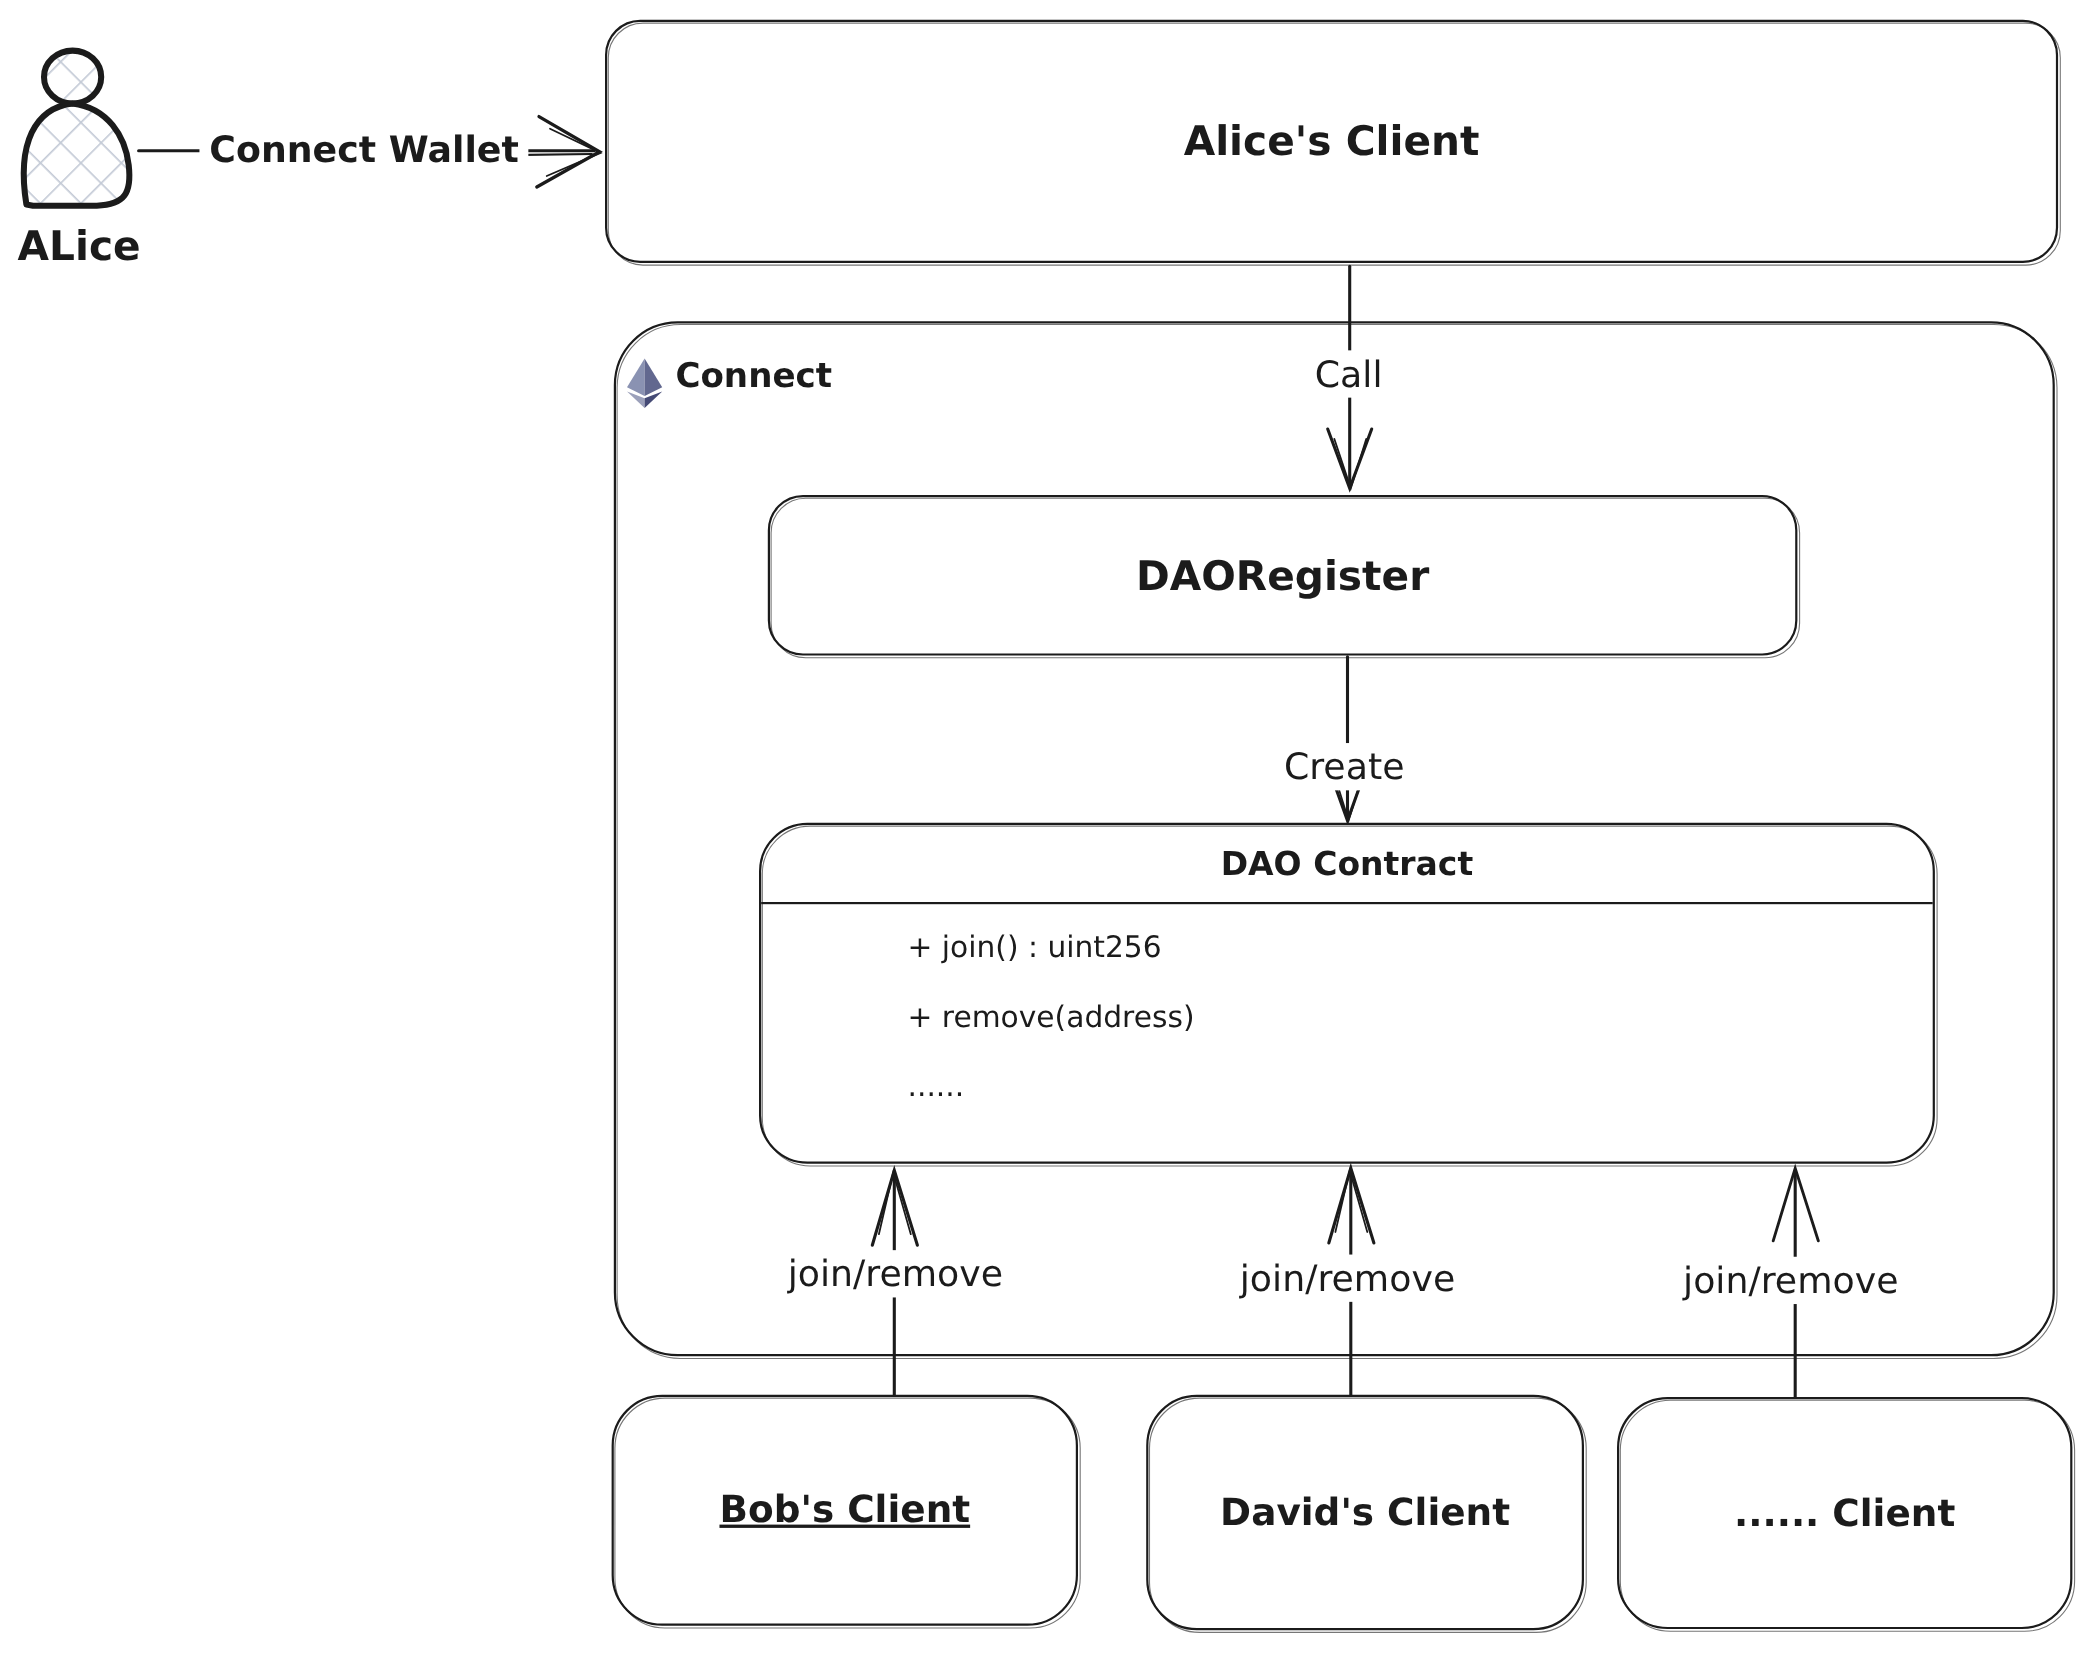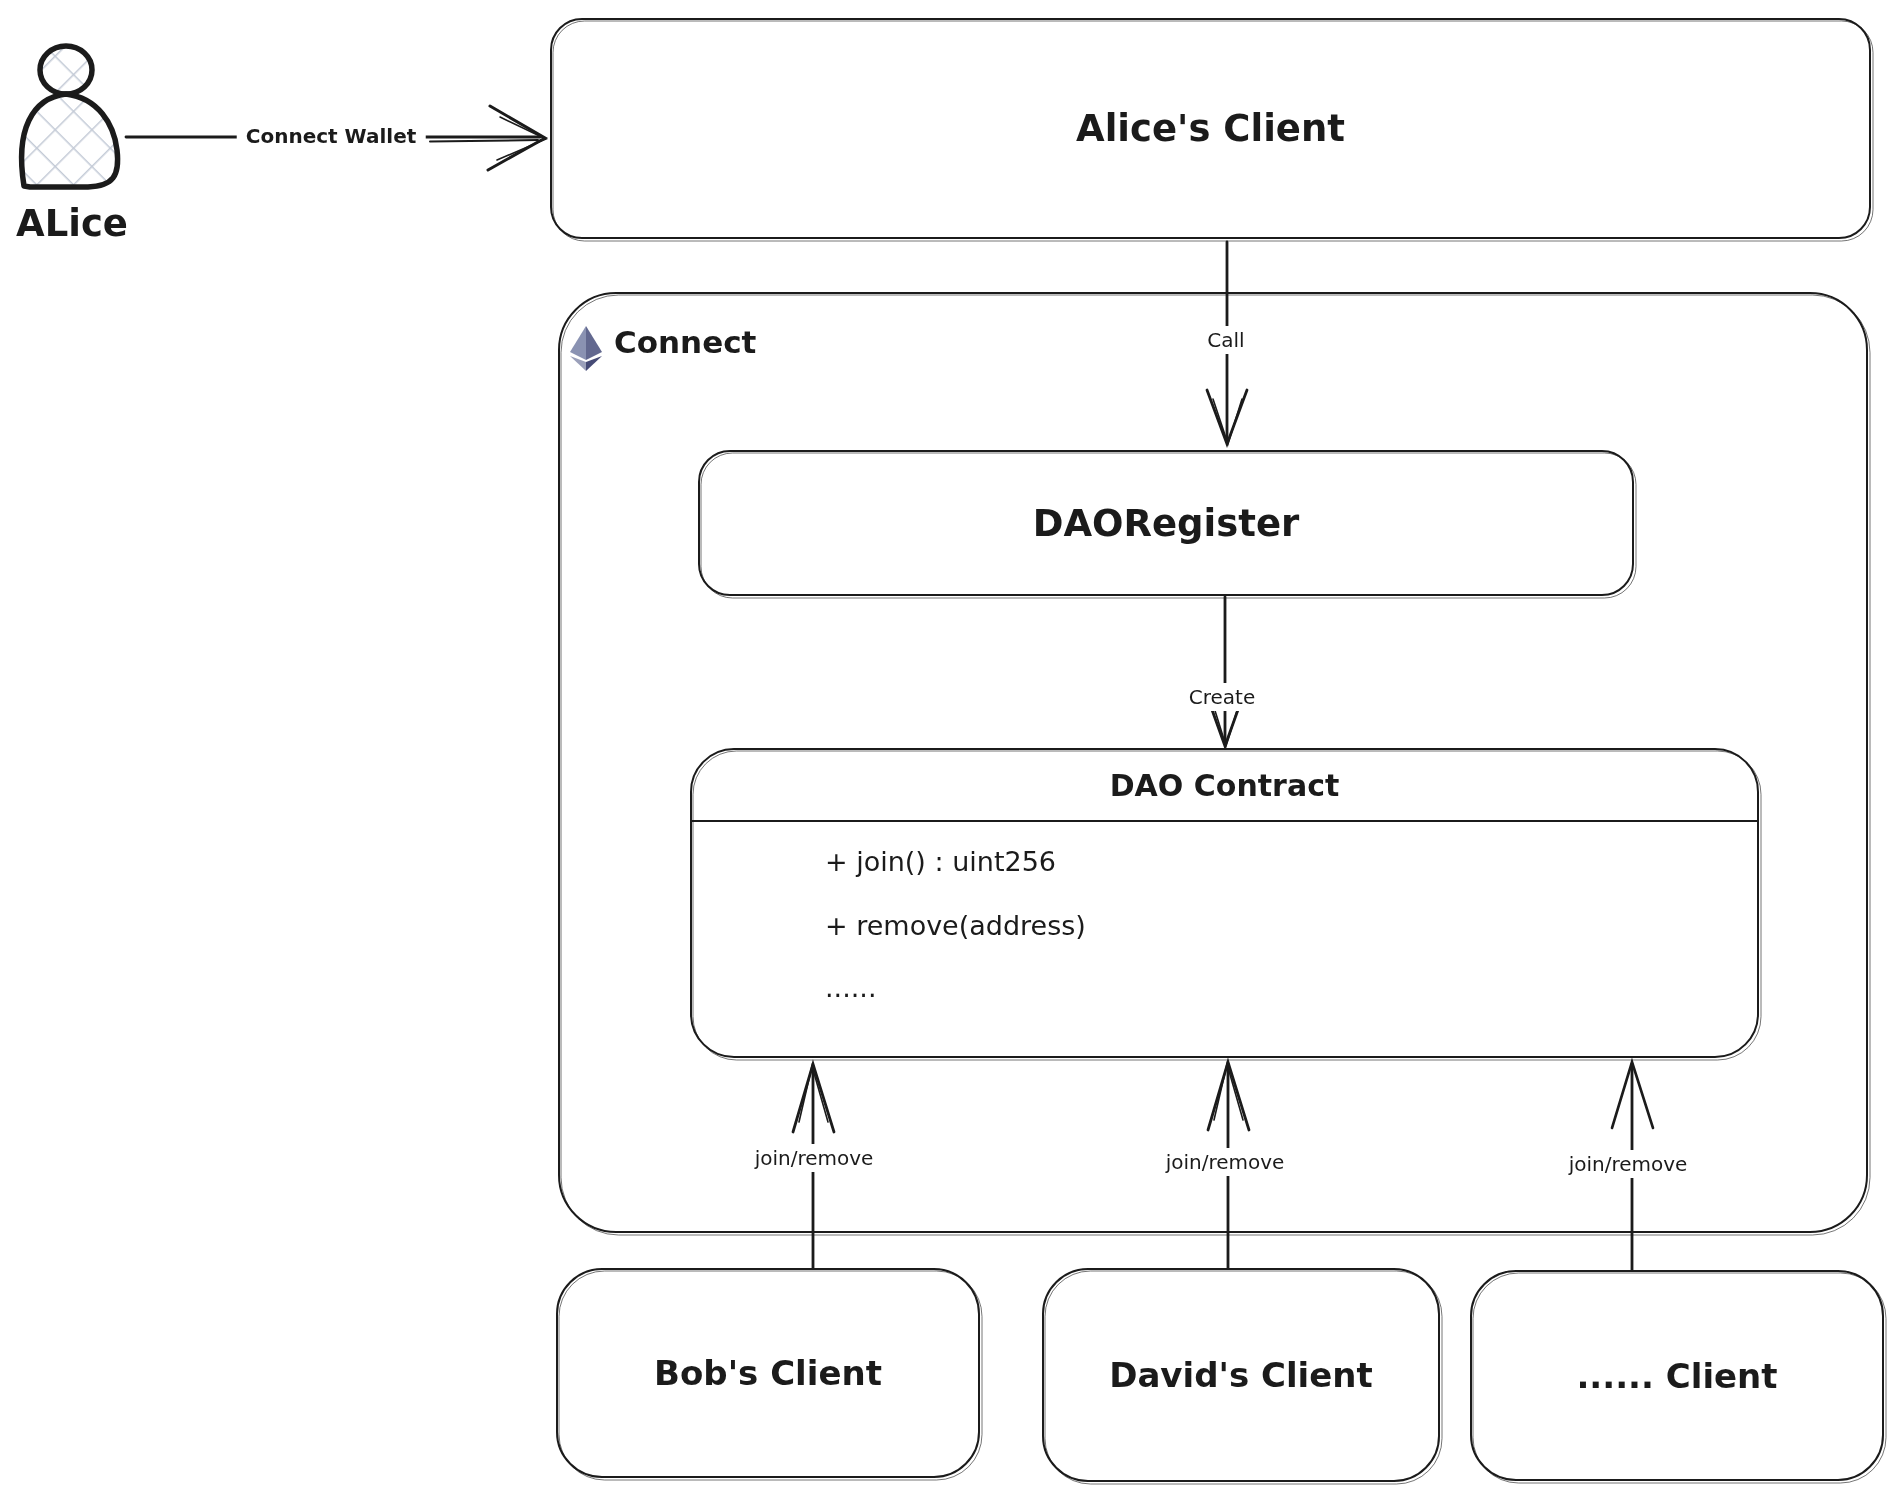--- a/index.html
+++ b/index.html
@@ -39,33 +39,33 @@
     font-size:30px;font-weight:600;
   }
   .method{
     position:absolute;left:133px;
     font-size:27px;font-weight:500;white-space:nowrap;
   }
   #method-0{top:96px;}
   #method-1{top:160px;}
   #method-2{top:222px;}
 
-  #bob-box{left:556px;top:1268px;width:424px;height:210px;border-radius:46px;font-size:34px;font-weight:600;}
+  #bob-box{left:556px;top:1268px;width:424px;height:210px;border-radius:46px;font-size:34px;font-weight:600;text-decoration:underline;}
   #david-box{left:1042px;top:1268px;width:398px;height:214px;border-radius:46px;font-size:34px;font-weight:600;}
   #more-box{left:1470px;top:1270px;width:414px;height:211px;border-radius:46px;font-size:34px;font-weight:600;}
 
   svg#overlay{
     position:absolute;left:0;top:0;z-index:5;pointer-events:none;
   }
 
   .edge-label{
     position:absolute;z-index:10;
     background:#ffffff;
     padding:2px 9px;
-    font-size:20px;font-weight:500;
+    font-size:33px;font-weight:500;
     white-space:nowrap;
     transform:translate(-50%,-50%);
   }
   #lbl-connect{left:331px;top:136px;font-weight:600;}
   #lbl-call{left:1226px;top:340px;}
   #lbl-create{left:1222px;top:671px;margin-top:26px;}
   #lbl-jr1{left:814px;top:1158px;}
   #lbl-jr2{left:1225px;top:1162px;}
   #lbl-jr3{left:1628px;top:1164px;}
 

